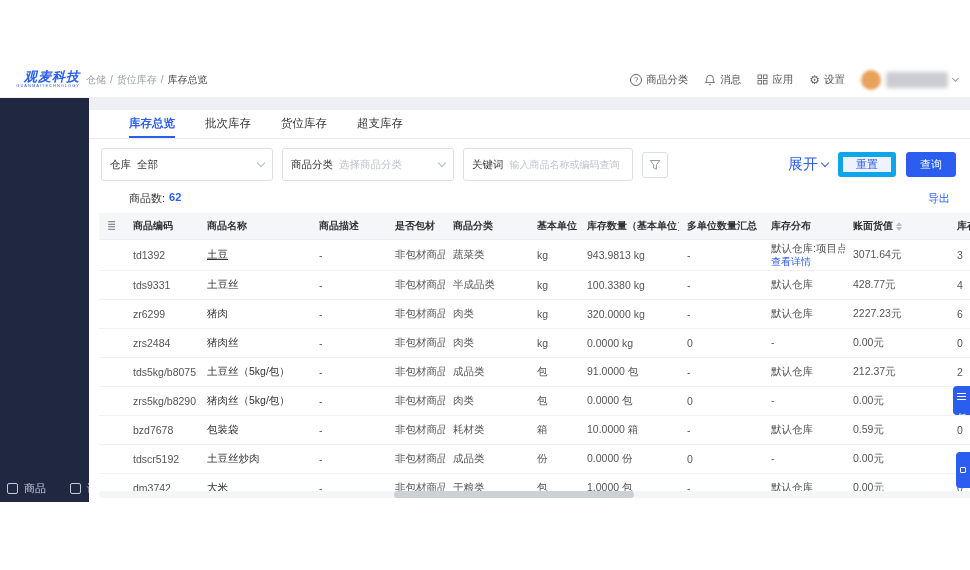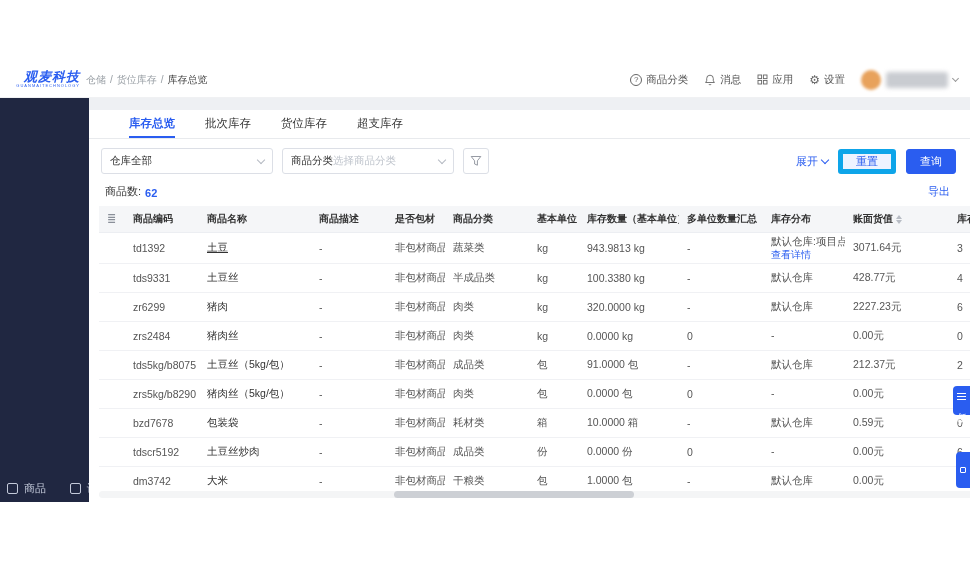--- a/index.html
+++ b/index.html
@@ -43,39 +43,39 @@
   .content { flex: 1; position: relative; background: #fff; overflow: hidden; }
   .content-gap { height: 12px; background: #eef0f3; }
 
   
   .tabbar { height: 29px; display: flex; align-items: stretch; gap: 30px; padding-left: 40px; border-bottom: 1px solid #e8eaed; background: #fff; }
   .tab { font-size: 11.5px; color: #333; display: flex; align-items: center; cursor: pointer; border-bottom: 2px solid transparent; }
   .tab.active { color: #2a5df0; font-weight: bold; border-bottom-color: #2a5df0; }
 
   
   .filterbar { display: flex; align-items: center; gap: 9px; padding: 9px 14px 8px 12px; }
-  .select, .input-box { height: 26px; border: 1px solid #dcdfe6; border-radius: 3px; display: flex; align-items: center; padding: 0 8px; font-size: 10.5px; background: #fff; cursor: pointer; }
+  .select, .input-box { height: 33px; border: 1px solid #dcdfe6; border-radius: 3px; display: flex; align-items: center; padding: 0 8px; font-size: 10.5px; gap: 6px; background: #fff; cursor: pointer; }
   .select { width: 172px; }
   .input-box { width: 170px; }
   .sel-label { color: #333; white-space: nowrap; }
   .sel-value { color: #333; flex: 1; }
   .sel-placeholder { color: #bfc4cc; flex: 1; white-space: nowrap; overflow: hidden; }
   .chev { width: 6px; height: 6px; border-right: 1px solid #b4b9c2; border-bottom: 1px solid #b4b9c2; transform: rotate(45deg); margin-top: -3px; flex-shrink: 0; }
   .input-box input { border: none; outline: none; flex: 1; font-size: 10px; color: #333; min-width: 0; font-family: inherit; }
   .input-box input::placeholder { color: #bfc4cc; }
   .funnel-btn { width: 26px; height: 26px; border: 1px solid #dcdfe6; border-radius: 3px; display: flex; align-items: center; justify-content: center; background: #fff; cursor: pointer; }
   .filter-right { margin-left: auto; display: flex; align-items: center; gap: 10px; }
-  .expand-link { color: #2a5df0; font-size: 11px; display: flex; align-items: center; gap: 4px; cursor: pointer; text-decoration: none; }
+  .expand-link { color: #2a5df0; font-size: 15px; display: flex; align-items: center; gap: 4px; cursor: pointer; text-decoration: none; }
   .chev-blue { width: 6px; height: 6px; border-right: 1px solid #2a5df0; border-bottom: 1px solid #2a5df0; transform: rotate(45deg); margin-top: -3px; }
   .btn { height: 25px; padding: 0 13px; font-size: 11px; border-radius: 3px; cursor: pointer; font-family: inherit; }
   .btn-ghost { color: #2a5df0; background: #eef3ff; border: 5px solid #0ea5e9; }
   .btn-primary { color: #fff; background: #2a5df0; border: 1px solid #2a5df0; }
 
   
-  .countbar { display: flex; align-items: flex-end; padding: 2px 20px 7px 16px; font-size: 11px; color: #333; }
+  .countbar { display: flex; align-items: flex-start; padding: 2px 20px 7px 16px; font-size: 11px; color: #333; margin-left: 24px; }
   .count-num { color: #2a5df0; margin-left: 4px; font-weight: bold; }
   .export-link { margin-left: auto; color: #2a5df0; font-size: 11px; text-decoration: none; cursor: pointer; }
 
   
   .table-wrap { position: relative; margin-left: 10px; width: 885px; overflow: hidden; }
   table { border-collapse: collapse; table-layout: fixed; width: 910px; font-size: 10.5px; }
   thead th { background: #f5f6f8; color: #333; font-weight: bold; height: 26px; text-align: left; padding: 0 8px; white-space: nowrap; overflow: hidden; font-size: 10px; border-bottom: 1px solid #eceef2; }
   tbody td { height: 29px; padding: 2px 8px; color: #555; border-bottom: 1px solid #f0f1f4; white-space: nowrap; overflow: hidden; }
   .col-cfg { color: #8a8f99; font-size: 11px; cursor: pointer; }
   .pname { color: #333; cursor: pointer; }
@@ -248,20 +248,24 @@
         <div class="select">
           <span class="sel-label">仓库</span>
           <span class="sel-value">全部</span>
           <span class="chev"></span>
         </div>
         <div class="select">
           <span class="sel-label">商品分类</span>
           <span class="sel-placeholder">选择商品分类</span>
           <span class="chev"></span>
         </div>
+        <div class="input-box">
+          <span class="sel-label">关键词</span>
+          <input placeholder="输入商品名称或编码查询" style="">
+        </div>
         <span class="funnel-btn">
           <svg width="12" height="12" viewBox="0 0 12 12">
               <path d="M1.2 1.5h9.6L7.4 5.8v4.4L4.6 9V5.8z" fill="none" stroke="#8a8f99" stroke-width="0.9"></path>
             </svg>
         </span>
         <div class="filter-right">
           <a class="expand-link">
             <span>展开</span>
             <span class="chev-blue"></span>
           </a>

